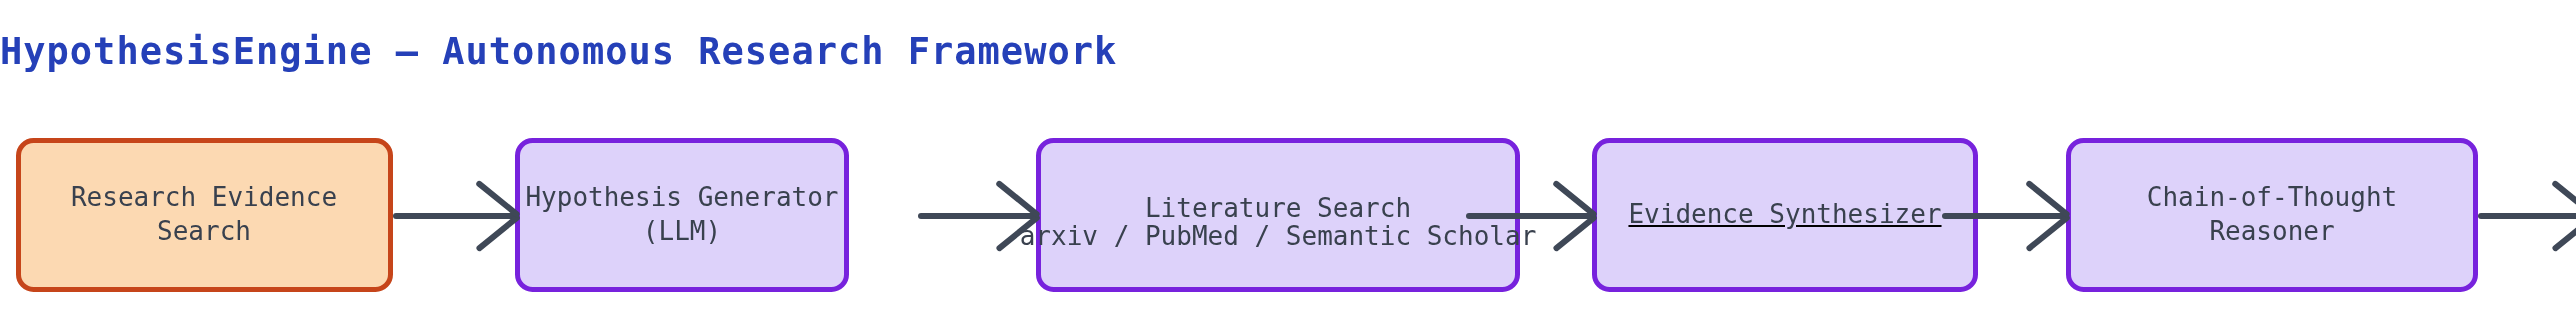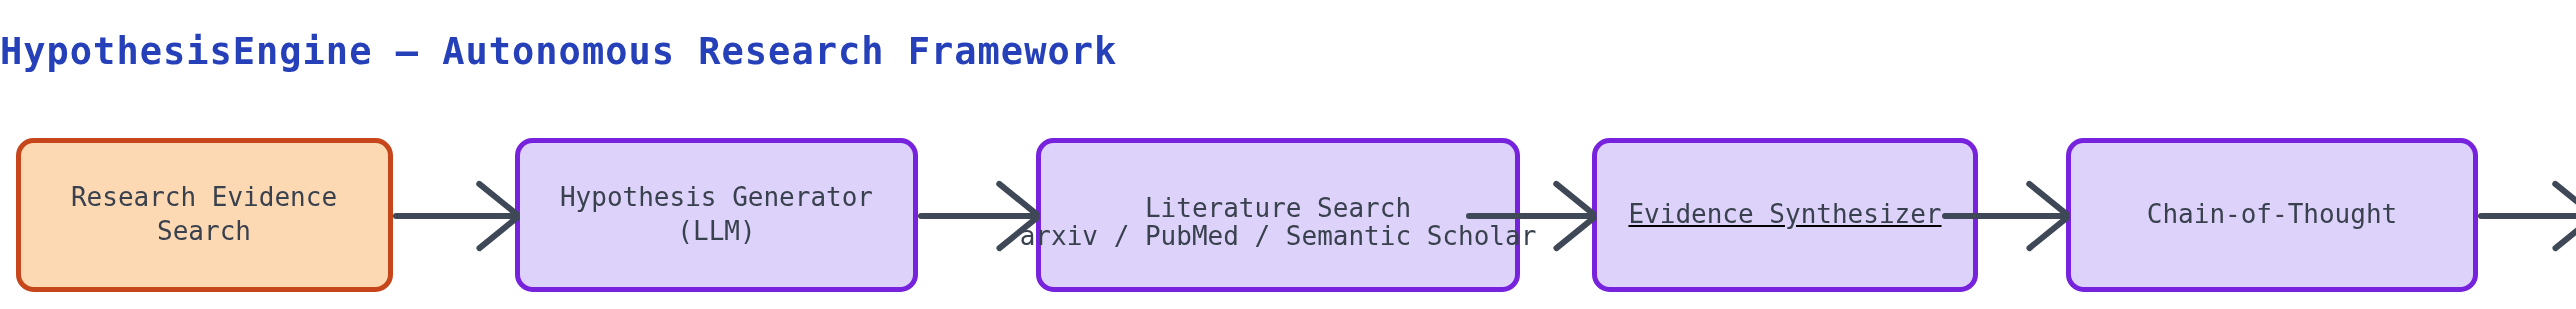--- a/index.html
+++ b/index.html
@@ -81,38 +81,39 @@
 
 <div id="canvas">
 
   <div class="title">HypothesisEngine — Autonomous Research Framework</div>
 
   <div class="node n-orange" style="left:15.5px;width:377px;">
     <div class="lbl">Research Evidence</div>
     <div class="lbl">Search</div>
   </div>
 
-  <div class="node n-purple" style="left:515px;width:403px;">
+  <div class="node n-purple" style="left:515px;width:334px;">
     <div class="lbl">Hypothesis Generator</div>
     <div class="lbl">(LLM)</div>
   </div>
 
   <div class="node n-purple" style="left:1036px;width:484px;">
     <div class="lbl" style="position:absolute;left:0;right:0;top:49px;">Literature Search</div>
     <div class="overflow-wrap">
       <div class="lbl">arxiv / PubMed / Semantic Scholar</div>
     </div>
   </div>
 
   <div class="node n-purple" style="left:1592px;width:386px;text-decoration:underline;">
     <div class="lbl">Evidence Synthesizer</div>
   </div>
 
   <div class="node n-purple" style="left:2066px;width:412px;">
     <div class="lbl">Chain-of-Thought</div>
+    <div class="lbl">Reasoner</div>
   </div>
 
   <div class="edge" style="left:393px;width:123px;">
     <div class="shaft" style="width:123px;"></div>
     <div class="head" style="left:78px;">
       <i class="up"></i>
         <i class="dn"></i>
     </div>
   </div>
 

